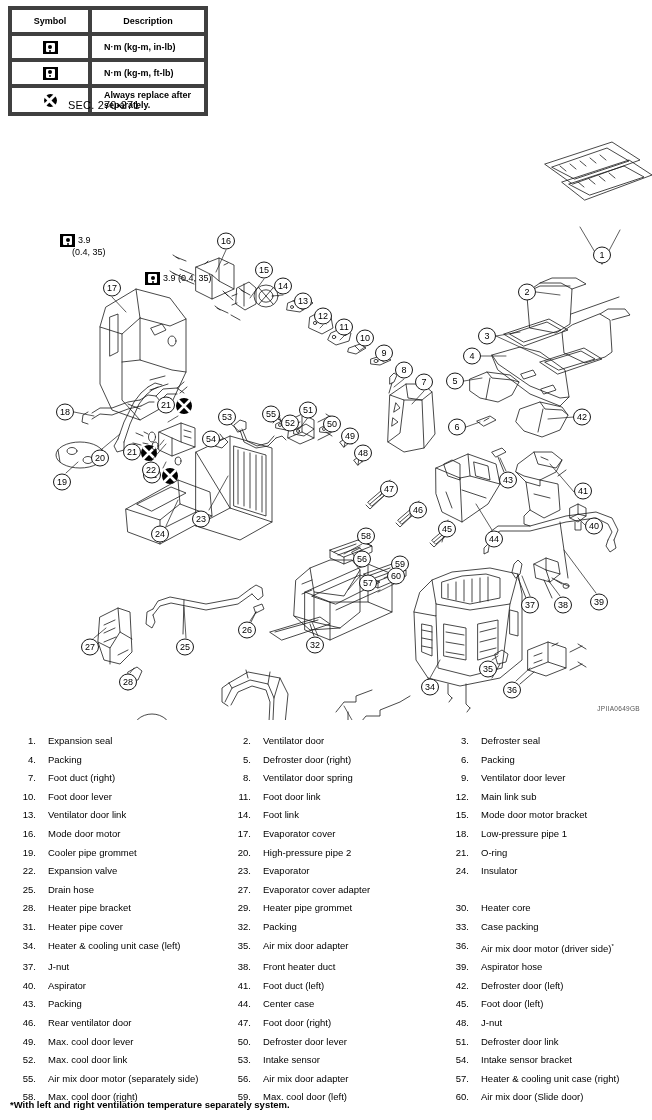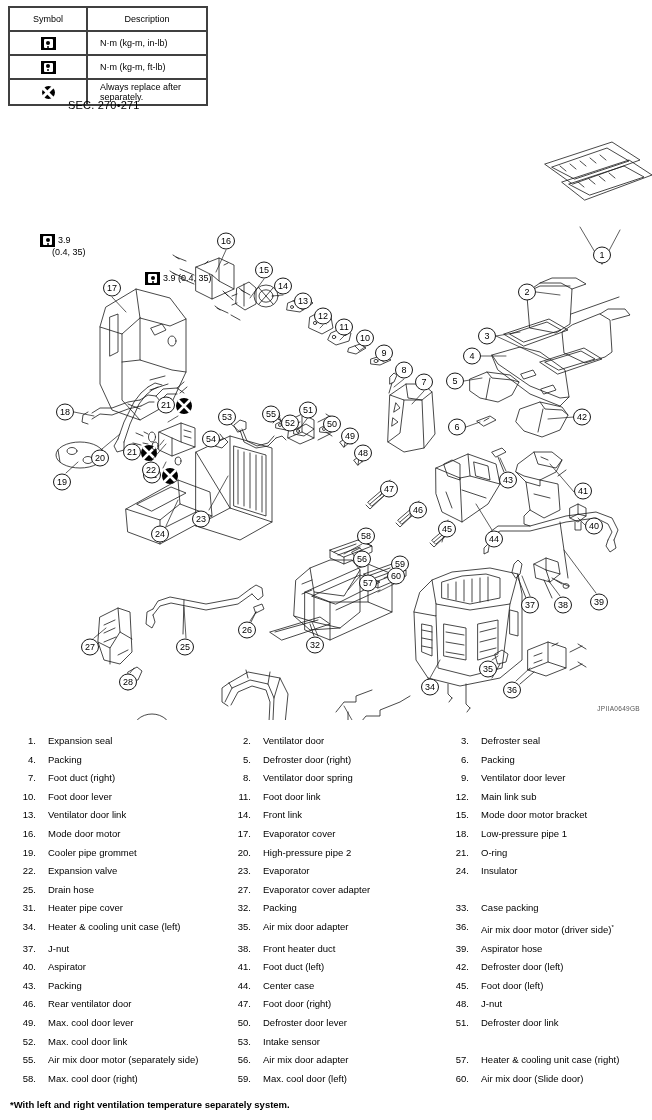--- a/index.html
+++ b/index.html
@@ -19,23 +19,23 @@
   
   .symbol-table {
     position: absolute;
     left: 8px;
     top: 6px;
     width: 200px;
     border-collapse: collapse;
     font-size: 9px;
   }
   .symbol-table td, .symbol-table th {
-    border: 2px solid #404040;
+    border: 4px solid #404040;
     padding: 2px 12px;
-    font-weight: normal;
+    font-weight: bold;
     vertical-align: middle;
     height: 18px;
   }
   .symbol-table .col-sym {
     width: 52px;
     text-align: center;
   }
   .symbol-table .hdr {
     text-align: center;
     font-size: 9px;
@@ -976,21 +976,21 @@
           <ellipse cx="400" cy="452" rx="8.5" ry="8" fill="#ffffff" stroke="#1a1a1a" stroke-width="1"></ellipse>
           <text x="400" y="455.3" text-anchor="middle" font-family="&quot;Liberation Sans&quot;, sans-serif" font-size="9" fill="#000">59</text>
         </g>
         <g>
           <ellipse cx="396" cy="464" rx="8.5" ry="8" fill="#ffffff" stroke="#1a1a1a" stroke-width="1"></ellipse>
           <text x="396" y="467.3" text-anchor="middle" font-family="&quot;Liberation Sans&quot;, sans-serif" font-size="9" fill="#000">60</text>
         </g>
       </g>
   </svg>
 
-  <div class="torque-note" style="left:40px; top:122px;">
+  <div class="torque-note" style="left:60px; top:122px;">
     <span class="tq-icon inv"></span><span>3.9</span>
     <div style="margin-left:12px;">(0.4, 35)</div>
   </div>
 
   <div class="torque-note" style="left:137px; top:160px;padding-left:8px;">
     <span class="tq-icon inv"></span><span>3.9 (0.4, 35)</span>
   </div>
 </div>
 
 <div class="drawing-code">JPIIA0649GB</div>
@@ -1052,21 +1052,21 @@
         <span class="part-label">Main link sub</span>
       </div>
     </div>
     <div class="parts-row">
       <div class="part-cell c1">
         <span class="part-num">13.</span>
         <span class="part-label">Ventilator door link</span>
       </div>
       <div class="part-cell c2">
         <span class="part-num">14.</span>
-        <span class="part-label">Front link</span>
+        <span class="part-label">Foot link</span>
       </div>
       <div class="part-cell c3">
         <span class="part-num">15.</span>
         <span class="part-label">Mode door motor bracket</span>
       </div>
     </div>
     <div class="parts-row">
       <div class="part-cell c1">
         <span class="part-num">16.</span>
         <span class="part-label">Mode door motor</span>
@@ -1113,20 +1113,34 @@
         <span class="part-num">25.</span>
         <span class="part-label">Drain hose</span>
       </div>
       <div class="part-cell c3">
         <span class="part-num">27.</span>
         <span class="part-label">Evaporator cover adapter</span>
       </div>
     </div>
     <div class="parts-row">
       <div class="part-cell c1">
+        <span class="part-num">28.</span>
+        <span class="part-label">Heater pipe bracket</span>
+      </div>
+      <div class="part-cell c2">
+        <span class="part-num">29.</span>
+        <span class="part-label">Heater pipe grommet</span>
+      </div>
+      <div class="part-cell c3">
+        <span class="part-num">30.</span>
+        <span class="part-label">Heater core</span>
+      </div>
+    </div>
+    <div class="parts-row">
+      <div class="part-cell c1">
         <span class="part-num">31.</span>
         <span class="part-label">Heater pipe cover</span>
       </div>
       <div class="part-cell c2">
         <span class="part-num">32.</span>
         <span class="part-label">Packing</span>
       </div>
       <div class="part-cell c3">
         <span class="part-num">33.</span>
         <span class="part-label">Case packing</span>
@@ -1218,20 +1232,24 @@
     </div>
     <div class="parts-row">
       <div class="part-cell c1">
         <span class="part-num">52.</span>
         <span class="part-label">Max. cool door link</span>
       </div>
       <div class="part-cell c2">
         <span class="part-num">53.</span>
         <span class="part-label">Intake sensor</span>
       </div>
+      <div class="part-cell c3">
+        <span class="part-num">54.</span>
+        <span class="part-label">Intake sensor bracket</span>
+      </div>
     </div>
     <div class="parts-row">
       <div class="part-cell c1">
         <span class="part-num">55.</span>
         <span class="part-label">Air mix door motor (separately side)</span>
       </div>
       <div class="part-cell c2">
         <span class="part-num">56.</span>
         <span class="part-label">Air mix door adapter</span>
       </div>

